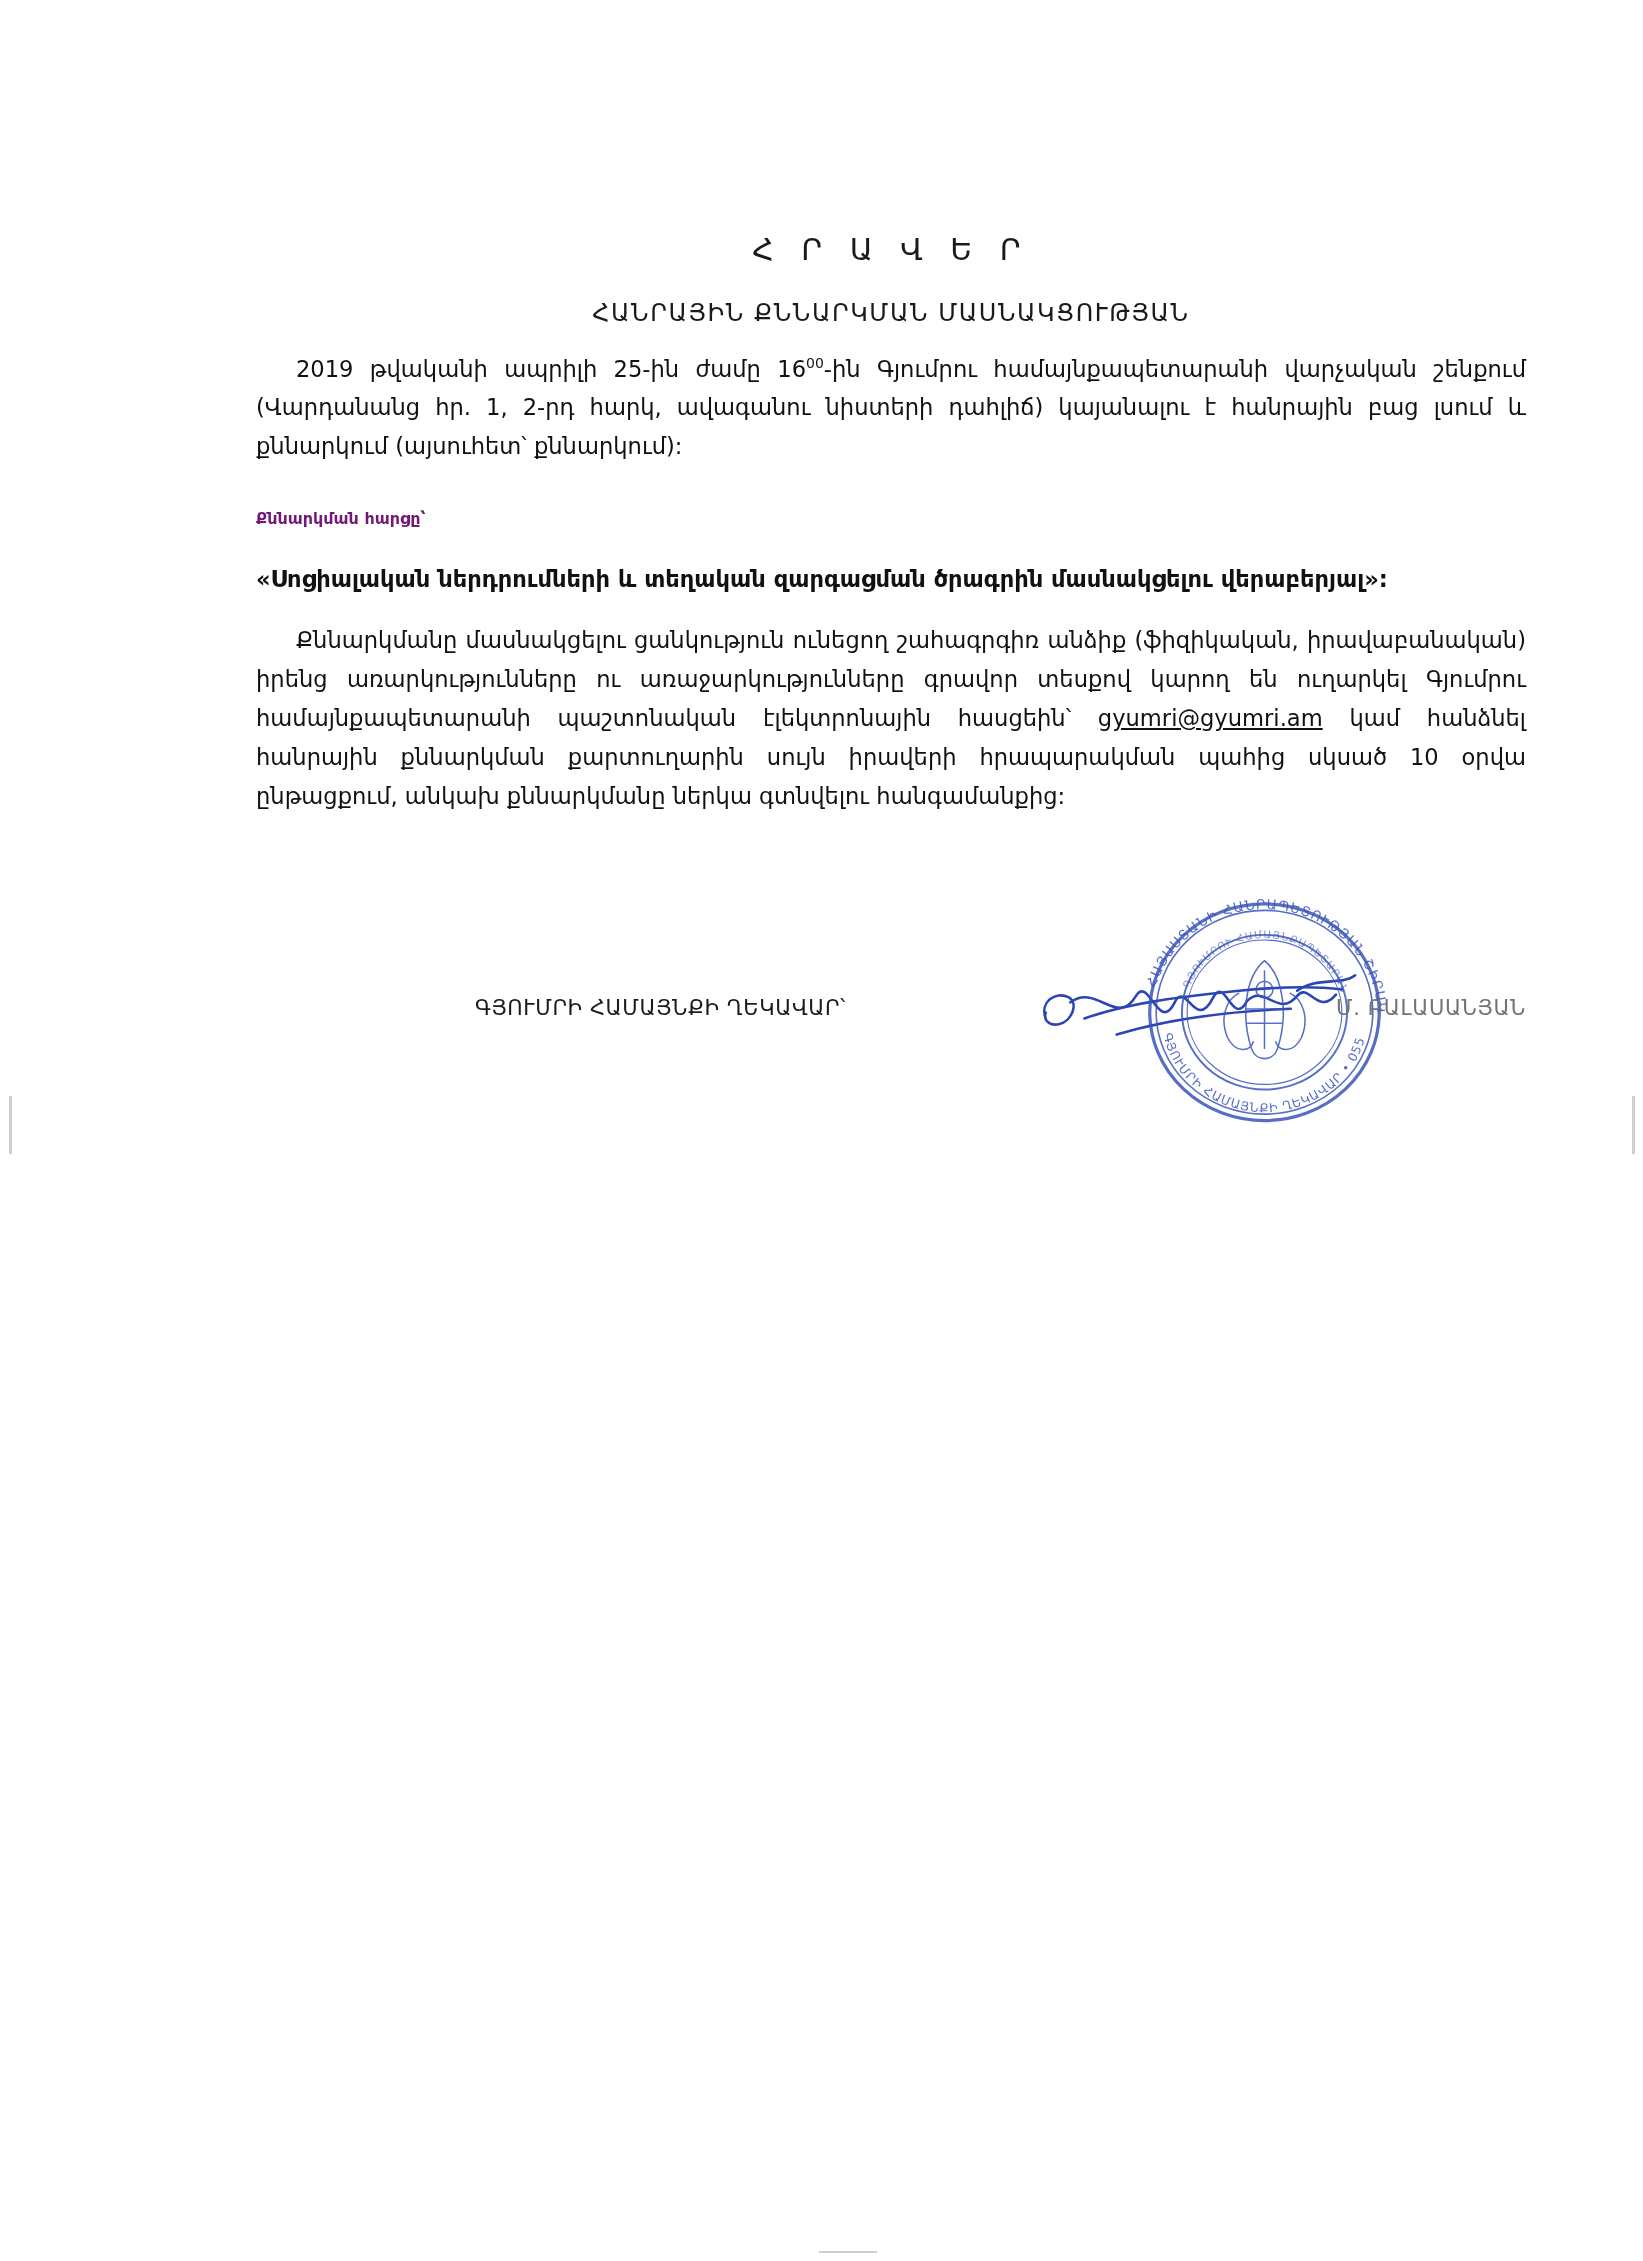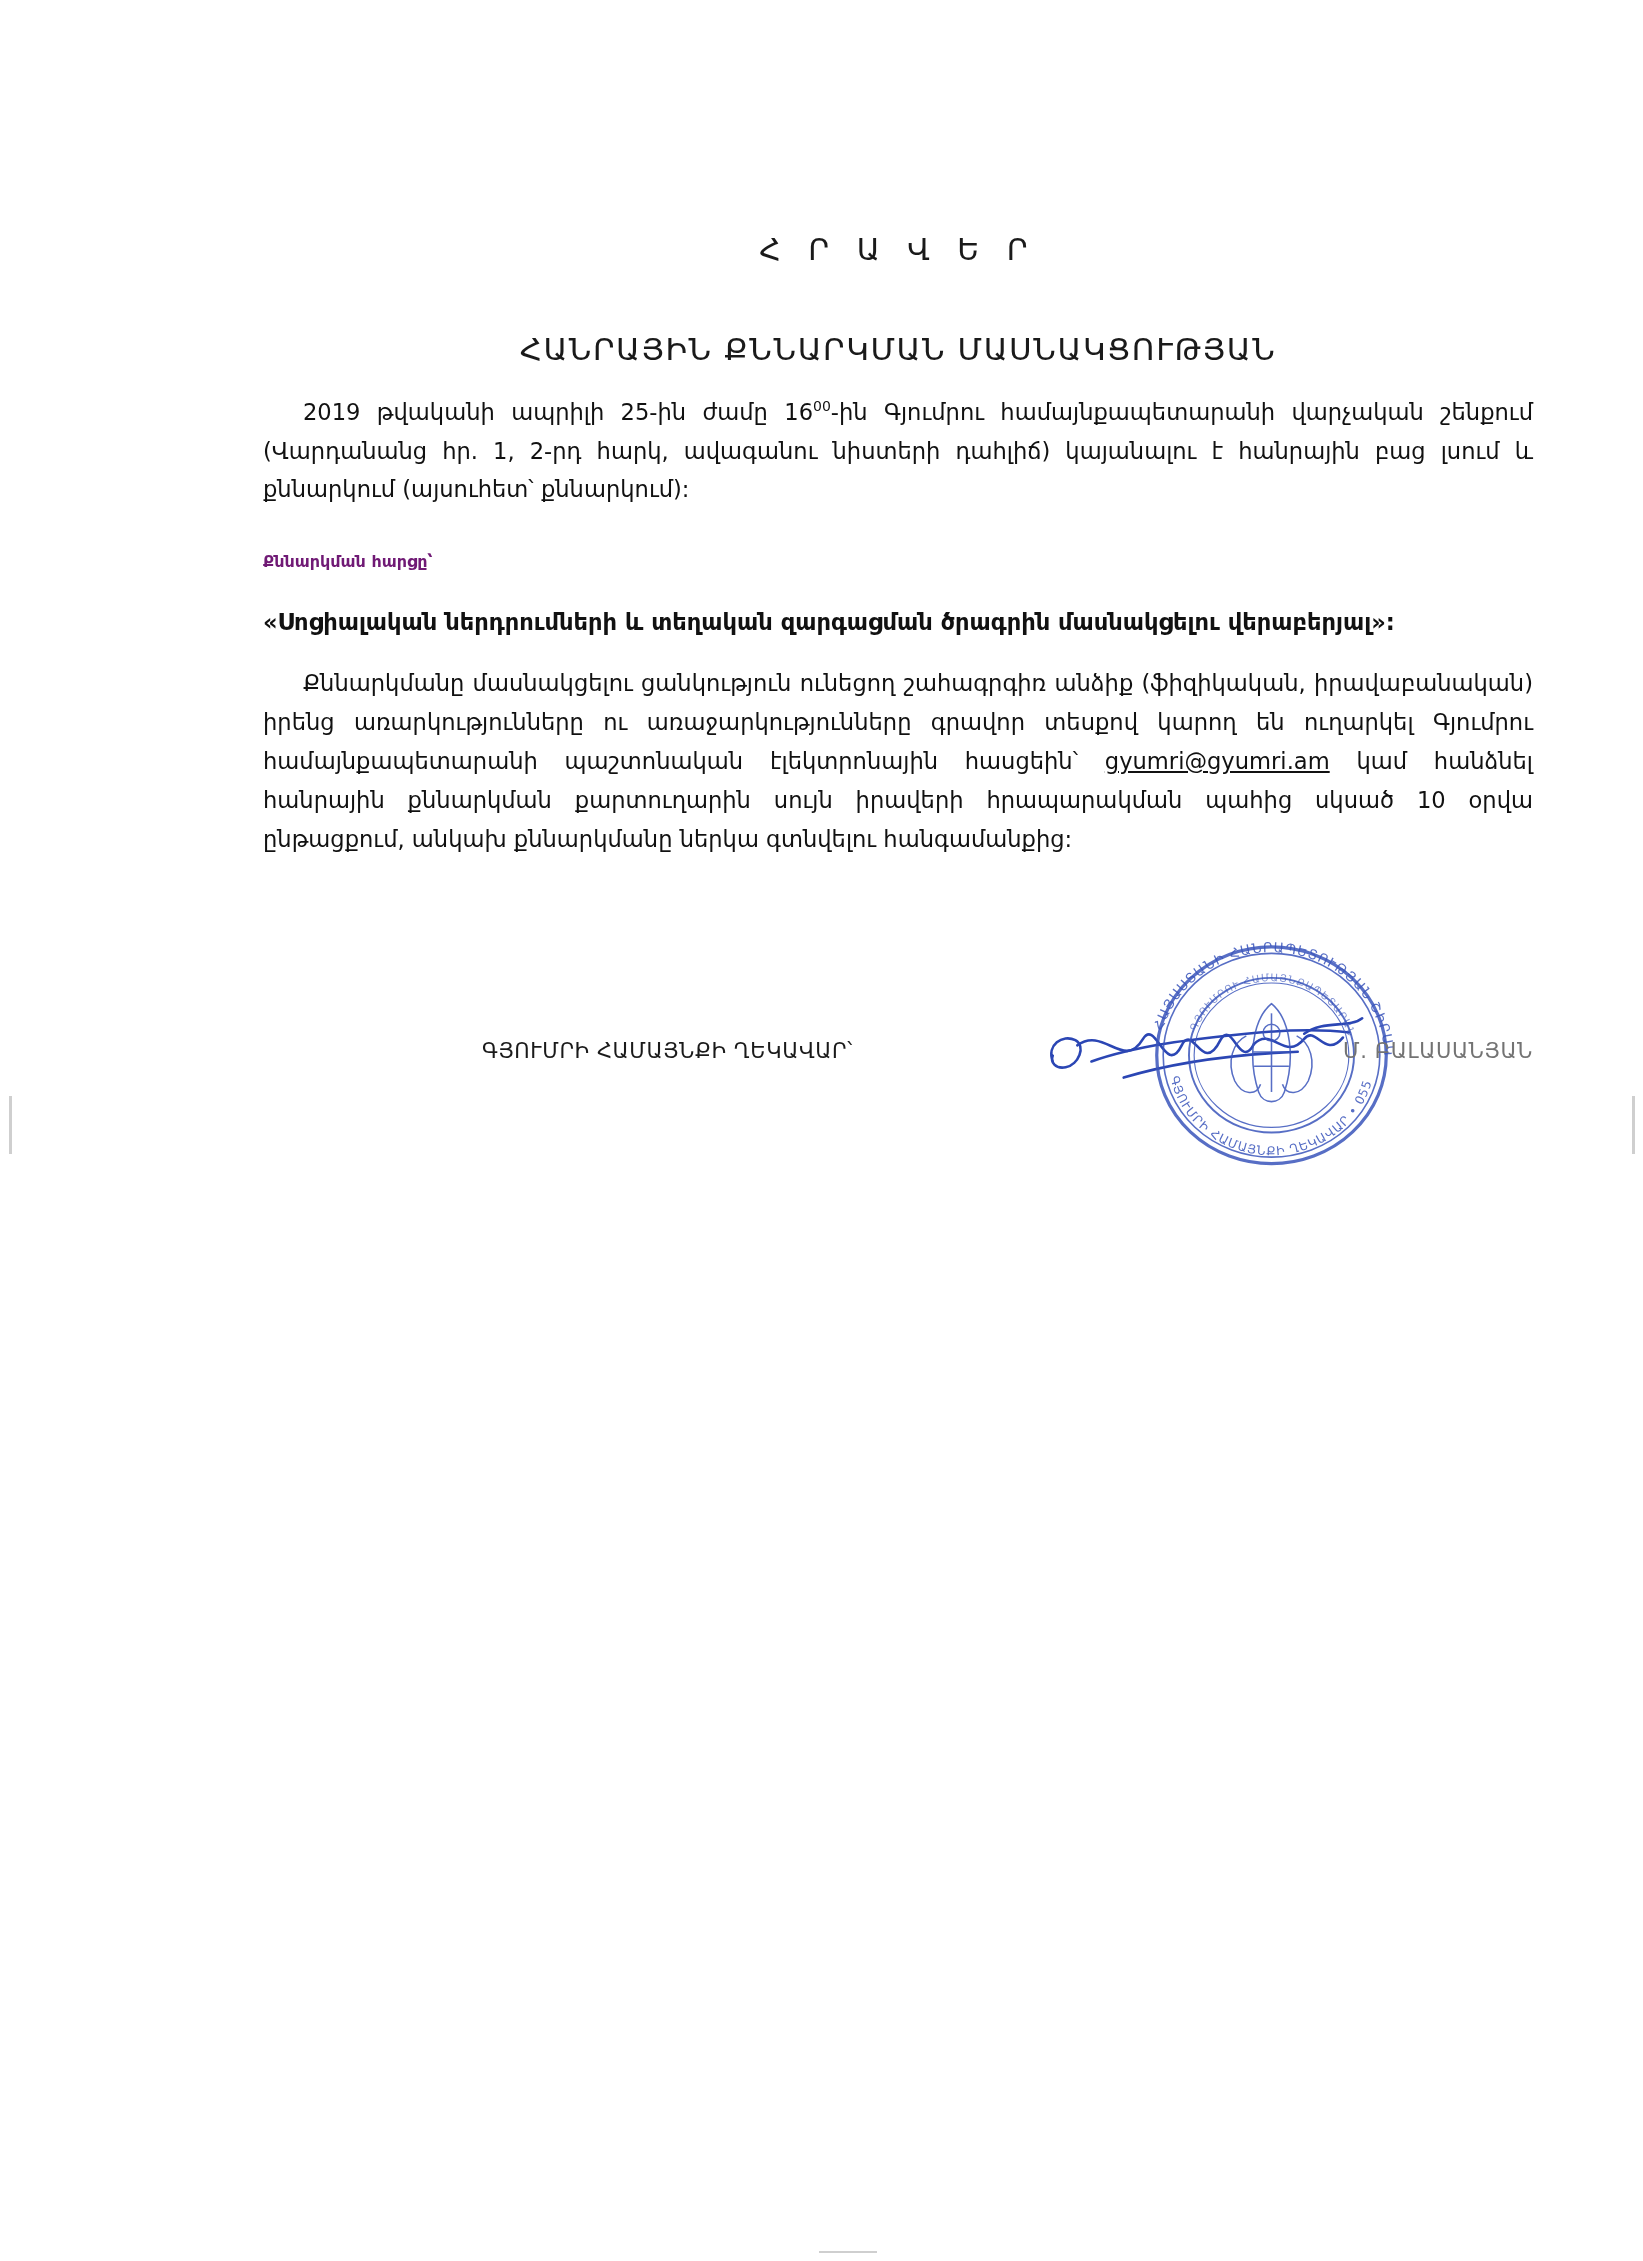--- a/index.html
+++ b/index.html
@@ -15,37 +15,37 @@
     position: relative;
     width: 1644px;
     height: 2261px;
     background: #ffffff;
     margin: 0 auto;
     overflow: hidden;
     box-sizing: border-box;
   }
   .content {
     position: absolute;
-    left: 263px;
+    left: 256px;
     top: 0;
     width: 1270px;
   }
   .doc-title {
     margin-top: 232px;
     text-align: center;
     font-size: 30px;
     letter-spacing: 9px;
     color: #1a1a1a;
     font-family: "DejaVu Sans", sans-serif;
     font-weight: 400;
   }
   .doc-subtitle {
-    margin-top: 64px;
+    margin-top: 32px;
     text-align: center;
-    font-size: 31px;
+    font-size: 24px;
     letter-spacing: 1.6px;
     color: #1a1a1a;
     font-weight: 400;
   }
   .para {
     font-size: 22.6px;
     line-height: 1.72;
     color: #111;
     text-align: justify;
     text-justify: inter-word;

